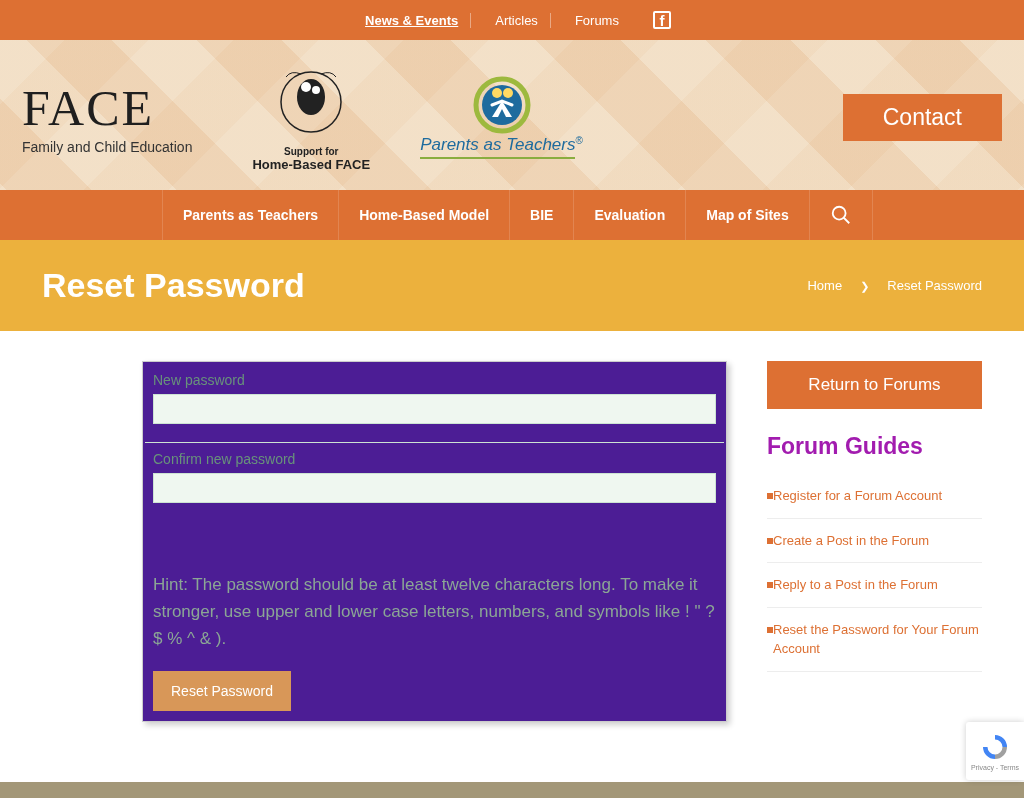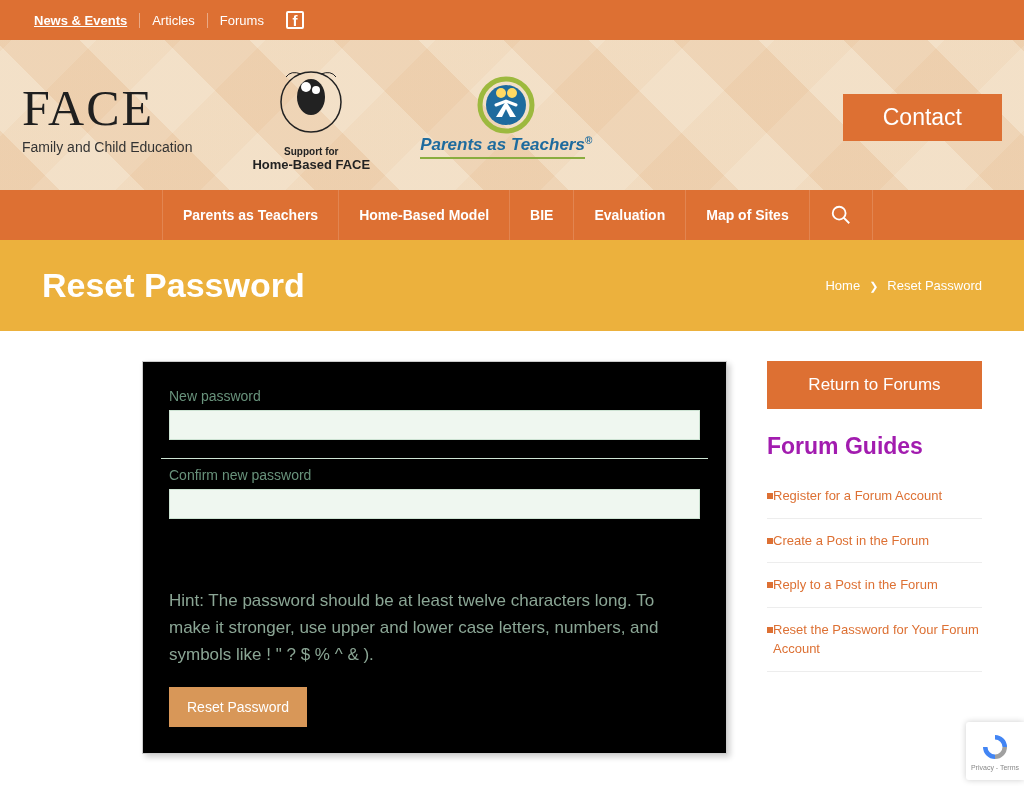--- a/index.html
+++ b/index.html
@@ -11,62 +11,62 @@
     repeating-linear-gradient(45deg, rgba(235,195,155,0.4) 0 60px, rgba(245,225,200,0.4) 60px 120px),
     repeating-linear-gradient(-45deg, rgba(235,195,155,0.3) 0 60px, rgba(245,225,200,0.3) 60px 120px);
   min-height: 798px;
   display: flex;
   flex-direction: column;
   align-items: center;
 }
 
 
 .topbar { width: 100%; background: #dd7033; display: flex; justify-content: center; }
-.topbar-inner { width: 980px; display: flex; justify-content: flex-start; align-items: center; height: 40px; gap: 0; }
+.topbar-inner { width: 980px; display: flex; justify-content: center; align-items: center; height: 40px; gap: 12px; }
 .topbar a { color: #fff; font-size: 13px; text-decoration: none; padding: 0 12px; border-right: 1px solid rgba(255,255,255,0.4); cursor: pointer; }
 .topbar a:last-of-type { border-right: none; }
 .topbar a.underline { text-decoration: underline; font-weight: 600; }
 .fb-icon { color: #fff; margin-left: 10px; font-weight: bold; font-size: 15px; width: 18px; height: 18px; display: inline-flex; align-items: center; justify-content: center; border: 2px solid #fff; border-radius: 2px; cursor: pointer; }
 
 
 .header-row { background: transparent; display: flex; justify-content: center; }
 .header-inner { width: 980px; display: flex; align-items: center; padding: 22px 0 18px 0; }
 .logo-face { flex: 0 0 auto; margin-right: 60px; }
 .logo-face .big { font-size: 50px; font-weight: 400; color: #1f1f1f; letter-spacing: 2px; font-family: Georgia, serif; }
 .logo-face .sub { font-size: 14px; color: #333; margin-top: 2px; }
 .logo-circle-group { flex: 0 0 auto; margin-right: 50px; text-align: center; }
 .logo-circle { width: 80px; height: 80px; margin: 0 auto; }
 .logo-circle-group .t1 { font-size: 10px; color: #222; font-weight: 600; margin-top: 4px; }
 .logo-circle-group .t2 { font-size: 13px; color: #222; font-weight: 600; }
-.logo-pat { flex: 0 0 auto; text-align: left; font-weight: bold; }
+.logo-pat { flex: 0 0 auto; text-align: left; }
 .logo-pat-icon { width: 60px; height: 60px; margin: 0 auto; }
 .logo-pat .txt { font-size: 17px; color: #1e6b9e; font-style: italic; border-bottom: 2px solid #8aad3f; padding-bottom: 2px; display: inline-block; }
 .spacer { flex: 1; }
 .contact-btn { background: #dd7033; color: #fff; font-size: 23px; font-weight: 500; padding: 10px 40px; text-decoration: none; cursor: pointer; }
 
 
 .nav { width: 100%; background: #dd7033; display: flex; justify-content: center; }
 .nav-inner { width: 980px; display: flex; align-items: center; height: 50px; padding-left: 140px; }
 .nav-item { color: #fff; font-size: 14px; font-weight: 600; padding: 0 20px; line-height: 50px; cursor: pointer; border-right: 1px solid rgba(255,255,255,0.15); }
 .nav-item:first-child { border-left: 1px solid rgba(255,255,255,0.15); }
 .search-icon { color: #fff; padding: 0 20px; cursor: pointer; border-right: 1px solid rgba(255,255,255,0.15); display: flex; align-items: center; height: 50px;}
 
 
 .titlebar { width: 100%; background: #ecb13d; display: flex; justify-content: center; }
 .titlebar-inner { width: 980px; display: flex; align-items: center; justify-content: space-between; padding: 26px 20px; }
 .page-title { color: #fff; font-size: 34px; font-weight: 700; }
-.breadcrumb { color: #fff; font-size: 13px; display: flex; align-items: flex-end; gap: 9px; }
+.breadcrumb { color: #fff; font-size: 13px; display: flex; align-items: flex-end; gap: 18px; }
 .breadcrumb .home { cursor: pointer; }
 .chev { font-size: 11px; }
 
 
 .content-area { width: 100%; background: #fff; display: flex; justify-content: center; }
 .content-inner { width: 980px; display: flex; padding: 30px 20px 60px 20px; gap: 40px; }
 .main-col { flex: 0 0 585px; margin-left: 100px; }
-.form-box { background: #000000; border: 1px solid #ccc; box-shadow: 3px 3px 6px rgba(0,0,0,0.2); padding: 18px; }
+.form-box { background: #4c1d95; border: 1px solid #ccc; box-shadow: 3px 3px 6px rgba(0,0,0,0.2); padding: 2px; }
 .form-label { color: #68927b; font-size: 14px; padding: 8px 8px 4px 8px; border-top: 1px solid #cde3d3; }
 .form-label:first-child { border-top: none; }
 .form-input { width: calc(100% - 16px); margin: 2px 8px 18px 8px; height: 30px; border: 1px solid #cde3d3; background: #eff7f0; }
 .hint-area { padding: 50px 8px 10px 8px; color: #8ba695; font-size: 17px; line-height: 1.6; }
 .reset-btn { background: #d89758; color: #fff; border: none; padding: 12px 18px; font-size: 14px; margin: 8px; cursor: pointer; }
 
 .side-col { flex: 1; }
 .return-btn { background: #dd7033; color: #fff; text-align: center; padding: 14px 16px; font-size: 17px; font-weight: 500; cursor: pointer; }
 .guides-title { font-size: 23px; font-weight: 700; color: #a21caf; margin: 24px 0 14px 0; }
 .guide-list { list-style: none; }

